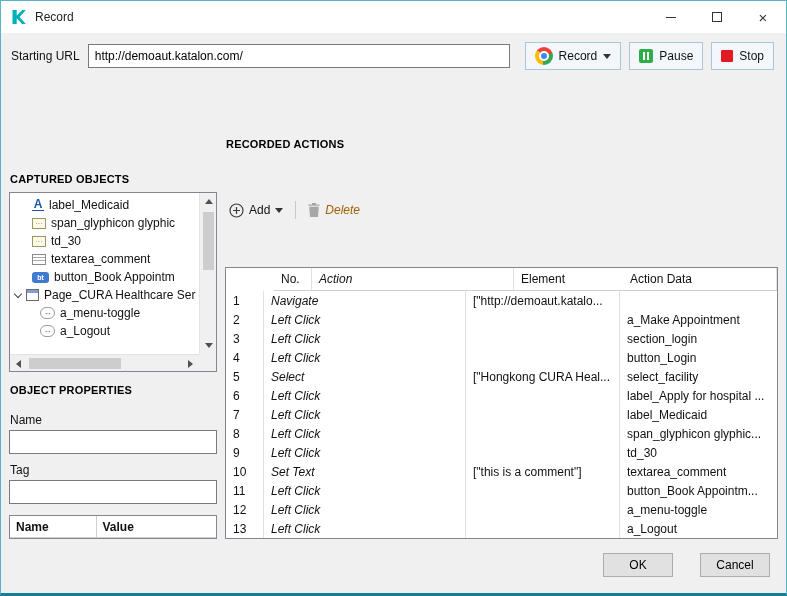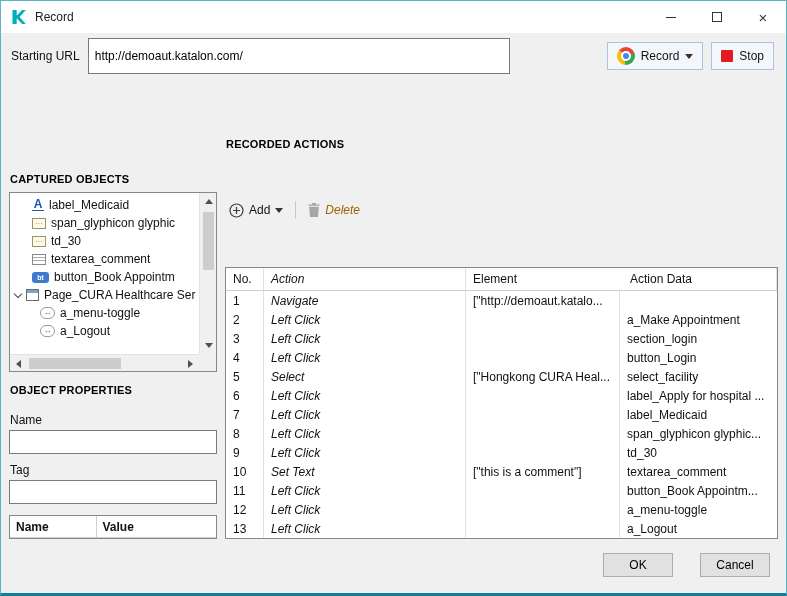--- a/index.html
+++ b/index.html
@@ -14,21 +14,21 @@
   .logo { width:16px; height:16px; margin-right:8px; flex:0 0 auto; }
   .title { font-size:12px; color:#222; }
   .win-buttons { margin-left:auto; display:flex; height:100%; }
   .win-btn { width:46px; height:100%; display:flex; align-items:center; justify-content:center; background:#fff; }
   .min-bar { width:10px; height:1px; background:#333; }
   .max-box { width:10px; height:10px; border:1px solid #333; }
   .close-glyph { font-size:15px; color:#333; line-height:1; }
 
   
   .urlbar { height:46px; display:flex; align-items:center; padding:0 12px 0 10px; gap:8px; flex:0 0 auto; }
-  .url-input { width:422px; height:36px; border:1px solid #7a7a7a; background:#fff; padding:0 6px; font:inherit; }
+  .url-input { width:422px; height:24px; border:1px solid #7a7a7a; background:#fff; padding:0 6px; font:inherit; }
   .controls { margin-left:auto; display:flex; align-items:center; gap:8px; }
   .ctrl-btn { height:28px; display:flex; align-items:center; gap:6px; padding:0 9px; background:#f3f7fb; border:1px solid #abc6dc; }
   .chrome { width:18px; height:18px; border-radius:50%; position:relative; flex:0 0 auto;
             background:conic-gradient(from -50deg, #ea4335 0 120deg, #34a853 0 240deg, #fbbc05 0 360deg); }
   .chrome::after { content:""; position:absolute; inset:4px; border-radius:50%; background:#4285f4; border:2px solid #fff; }
   .tri-down-sm { width:0; height:0; border-left:4px solid transparent; border-right:4px solid transparent; border-top:5px solid #333; }
   .pause-box { width:14px; height:14px; background:#2fae47; border-radius:2px; display:flex; align-items:center; justify-content:center; gap:2px; }
   .pause-box i { width:2px; height:8px; background:#fff; }
   .stop-box { width:12px; height:12px; background:#e01b24; border-radius:1px; }
 
@@ -88,21 +88,21 @@
   .pt-body::before { content:""; position:absolute; left:42%; top:0; bottom:0; width:1px; background:#e4e4e4; }
 
   
   .actions-toolbar { height:30px; display:flex; align-items:center; gap:8px; padding:0 2px 4px 4px; flex:0 0 auto; }
   .tool-btn { display:flex; align-items:center; gap:5px; background:transparent; border:none; font:inherit; }
   .tool-btn .label { font-size:12px; }
   .tb-sep { width:1px; height:18px; background:#c8c8c8; margin:0 4px; }
   .delete-label { color:#a16207;font-style:italic; }
 
   .actions-table { flex:1 1 auto; background:#fff; border:1px solid #828790; display:flex; flex-direction:column; overflow:hidden; min-height:0; }
-  .at-header { display:flex; height:23px; border-bottom:1px solid #cfcfcf; align-items:center; flex:0 0 auto; }
+  .at-header { display:flex; height:23px; border-bottom:1px solid #cfcfcf; align-items:center; flex:0 0 auto;margin-left:48px; }
   .at-row { display:flex; height:19px; align-items:center; flex:0 0 auto; }
   .cell { height:100%; display:flex; align-items:center; padding:0 7px; white-space:nowrap; overflow:hidden; }
   .c1 { width:38px; border-right:1px solid #e1e1e1; }
   .c2 { width:202px; border-right:1px solid #e1e1e1;font-style:italic; }
   .c3 { width:154px; border-right:1px solid #e1e1e1; }
   .c4 { flex:1; }
   .at-filler { flex:1 1 auto; display:flex;
                background:repeating-linear-gradient(to bottom, #fff 0 18px, #f4f4f4 18px 19px); }
   .at-filler .fc { height:auto; }
 
@@ -136,20 +136,27 @@
   <div class="urlbar">
     <span>Starting URL</span>
     <input class="url-input" type="text" value="http://demoaut.katalon.com/" style="">
     <div class="controls">
       <div class="ctrl-btn">
         <span class="chrome"></span>
         <span>Record</span>
         <span class="tri-down-sm"></span>
       </div>
       <div class="ctrl-btn">
+        <span class="pause-box">
+            <i></i>
+            <i></i>
+          </span>
+        <span>Pause</span>
+      </div>
+      <div class="ctrl-btn">
         <span class="stop-box"></span>
         <span>Stop</span>
       </div>
     </div>
   </div>
 
   <div class="main">
 
     <div class="left">
       <div class="section-title">CAPTURED OBJECTS</div>

